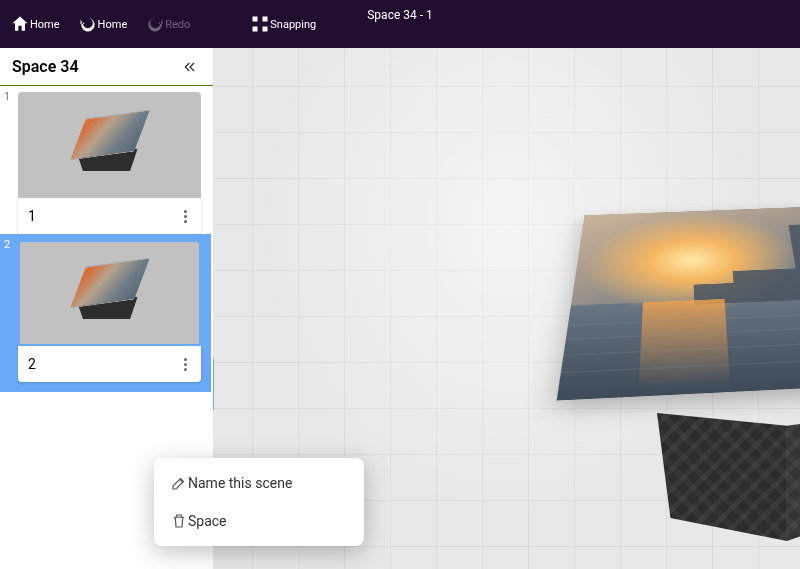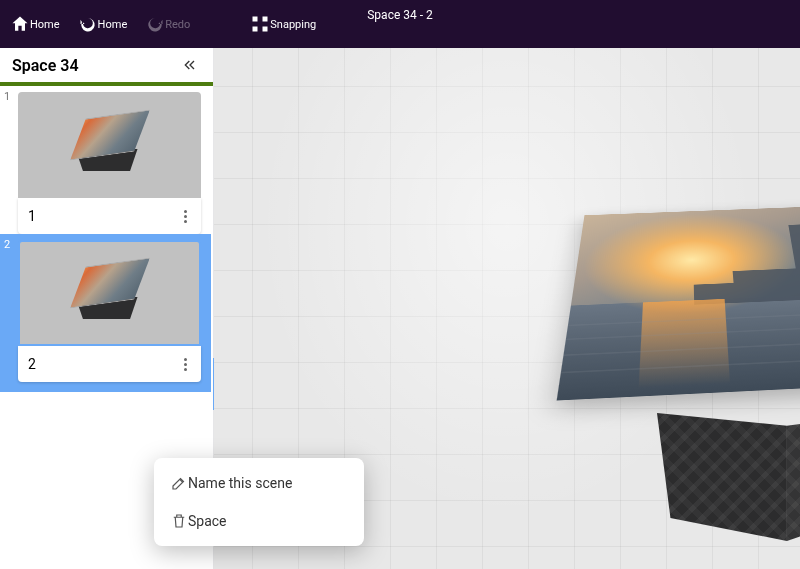--- a/index.html
+++ b/index.html
@@ -12,21 +12,21 @@
   .topbar .btn.disabled { opacity: .35; }
   .topbar .btn svg { width: 20px; height: 20px; fill: #fff; }
   .topbar .btn .lbl { margin-top: 1px; }
   .topbar .title { position: absolute; left: 50%; transform: translateX(-50%); top: 8px; color: #fff; font-size: 12px; }
 
   
   .main { flex: 1; display: flex; position: relative; }
 
   
   .sidebar { width: 214px; background: #fff; border-right: 1px solid #e6e6e8; display: flex; flex-direction: column; position: relative; }
-  .side-head { height: 38px; display: flex; align-items: center; justify-content: space-between; padding: 5px 12px; border-bottom: 4px solid #4d7c0f; }
+  .side-head { height: 38px; display: flex; align-items: center; justify-content: space-between; padding: 5px 12px; border-bottom: 1px solid #4d7c0f; }
   .side-head .name { font-size: 16px; font-weight: 600; }
   .collapse { width: 22px; height: 22px; display: flex; align-items: center; justify-content: center; cursor: pointer; }
   .collapse svg { width: 16px; height: 16px; stroke: #333; stroke-width: 2; fill: none; }
 
   .scenes { flex: 1; overflow-y: auto; padding: 0 0 10px 0; }
   .scene { position: relative; padding: 6px 12px 0 18px; }
   .scene .idx { position: absolute; left: 4px; top: 4px; font-size: 11px; color: #777; }
   .thumb { width: 100%; height: 106px; background: #c1c1c1; border-radius: 4px 4px 0 0; display: flex; align-items: center; justify-content: center; position: relative; overflow: hidden; }
   .stripfoot { height: 36px; background: #fff; border-radius: 0 0 4px 4px; box-shadow: 0 1px 3px rgba(0,0,0,.18); display: flex; align-items: center; padding: 0 10px; justify-content: space-between; font-size: 14px; }
   .scene.selected { background: #6aa9f6; padding: 6px 10px 10px 18px; margin: 0 2px 0 0; }
@@ -91,21 +91,21 @@
       </svg>
     <span class="lbl">Redo</span>
   </div>
   <div style="width:42px"></div>
   <div class="btn">
     <svg viewBox="0 0 24 24">
         <path d="M3 3h6v6H3zM15 3h6v6h-6zM3 15h6v6H3zM15 15h6v6h-6z"></path>
       </svg>
     <span class="lbl">Snapping</span>
   </div>
-  <div class="title">Space 34 - 2</div>
+  <div class="title">Space 34 - 1</div>
 </div>
 
 <div class="main">
 
   <div class="sidebar">
     <div class="side-head">
       <span class="name">Space 34</span>
       <span class="collapse">
         <svg viewBox="0 0 24 24">
             <path d="M11 6l-6 6 6 6"></path>

